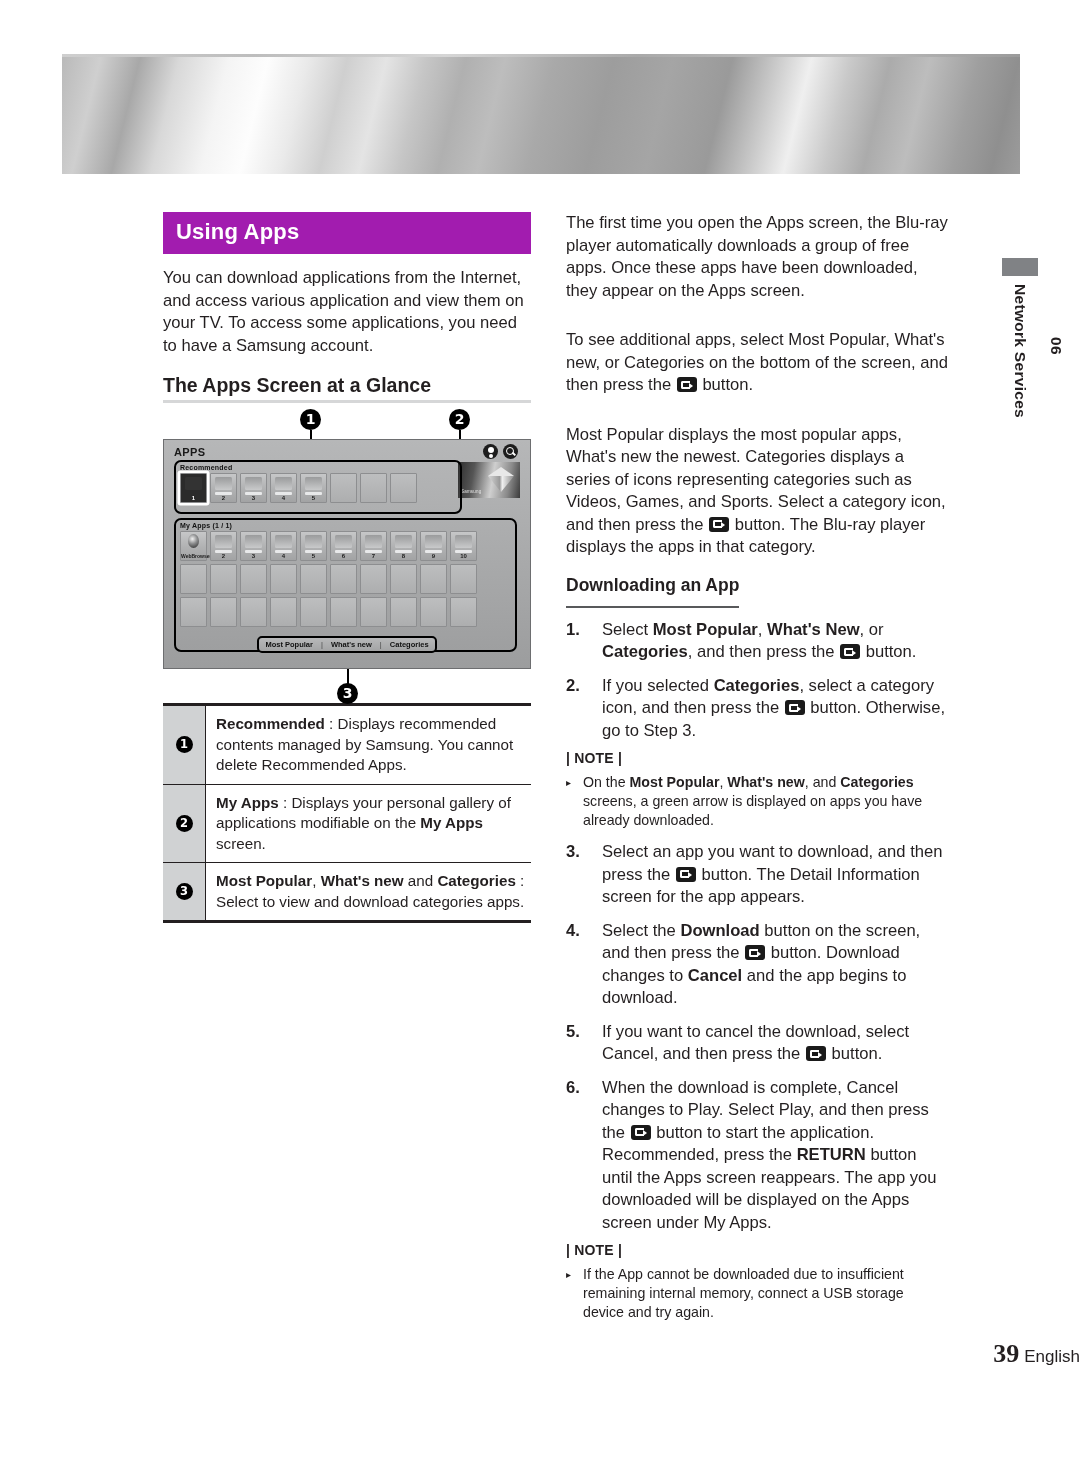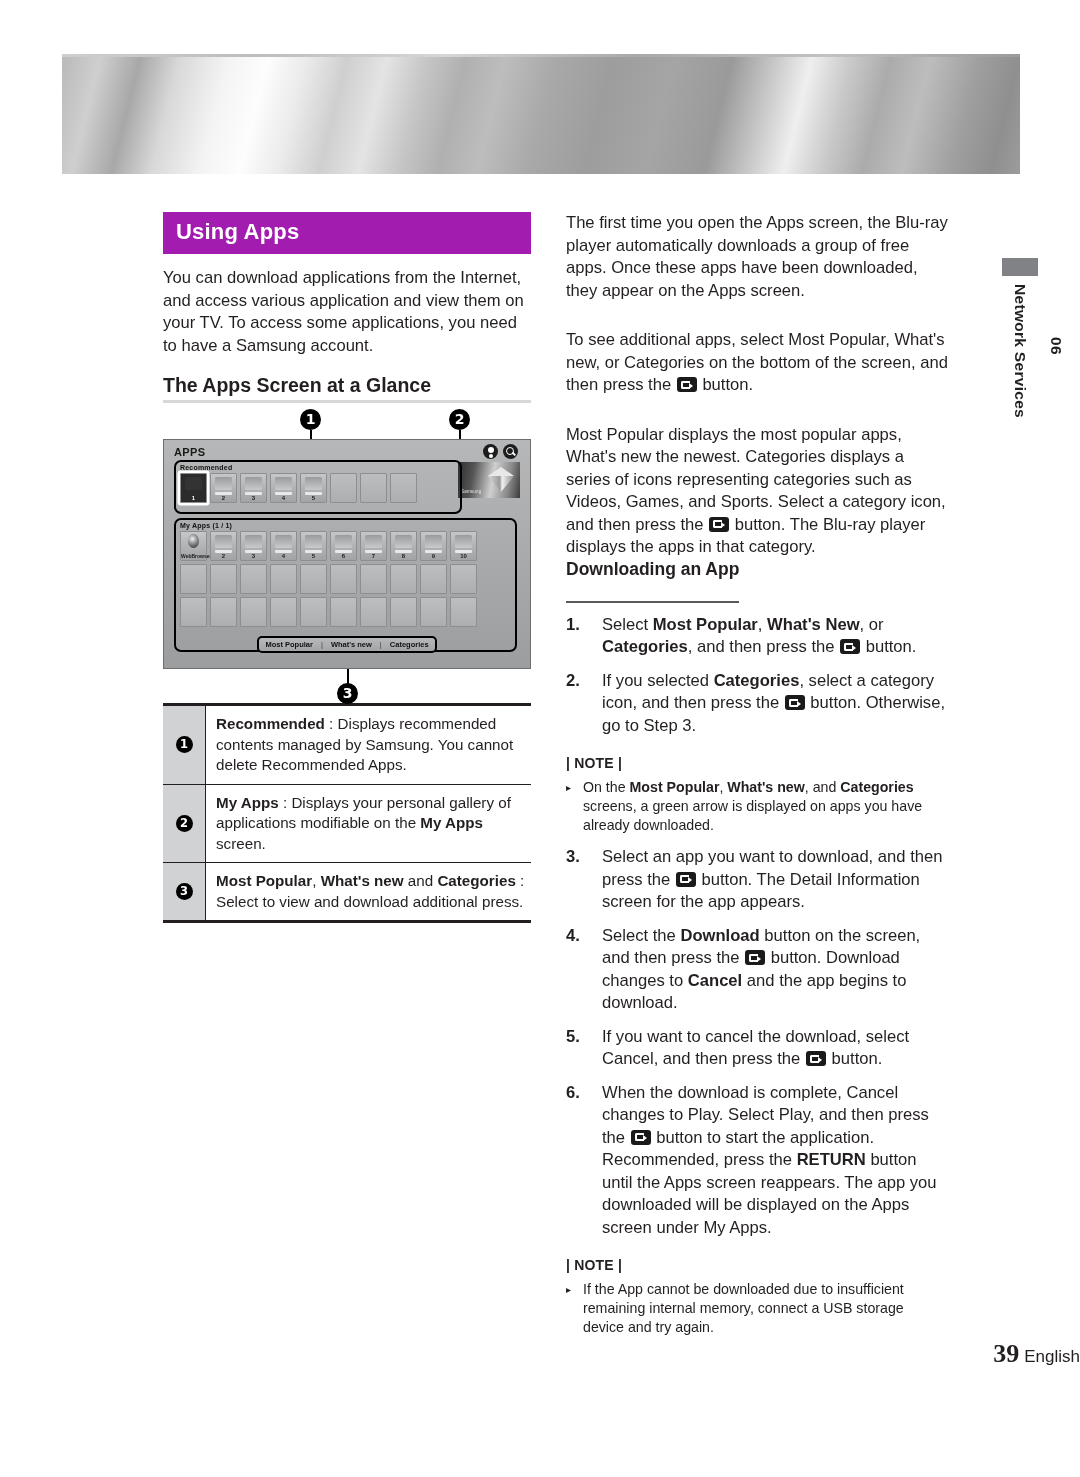--- a/index.html
+++ b/index.html
@@ -118,21 +118,22 @@
   .sub-head {
     font-size: 19.5px;
     font-weight: bold;
     margin-top: 17px;
     padding-bottom: 3px;
     border-bottom: 3px solid #d6d7d8;
   }
   .sub-head-sm {
     font-size: 17.5px;
     font-weight: bold;
-    padding-bottom: 21px;
+    margin-top: 16px;
+    padding-bottom: 10px;
     border-bottom: 2px solid #58595b;
     display: inline-block;
   }
 
   
   .callouts {
     position: relative;
     height: 36px;
   }
   .cnum {
@@ -366,21 +367,21 @@
   .step .sn {
     flex: 0 0 36px;
     font-weight: bold;
   }
   .step .st { flex: 1; }
 
   
   .note-head {
     font-size: 14px;
     font-weight: bold;
-    margin-top: 18px;
+    margin-top: 8px;
     letter-spacing: .2px;
   }
   .note-body {
     display: flex;
     margin-top: 7px;
     font-size: 14.2px;
     line-height: 19px;
   }
   .note-body .arrow {
     flex: 0 0 17px;
@@ -617,21 +618,21 @@
       <div class="legend-num">
         <div class="badge">2</div>
       </div>
       <div class="legend-text"><b>My Apps</b><span> : </span><span>Displays your personal gallery of applications modifiable on the </span><b>My Apps</b><span> screen.</span></div>
     </div>
 
     <div class="legend-row">
       <div class="legend-num">
         <div class="badge">3</div>
       </div>
-      <div class="legend-text"><b>Most Popular</b><span>, </span><b>What's new</b><span> and </span><b>Categories</b><span> : </span><br><span>Select to view and download additional press.</span></div>
+      <div class="legend-text"><b>Most Popular</b><span>, </span><b>What's new</b><span> and </span><b>Categories</b><span> : </span><br><span>Select to view and download categories apps.</span></div>
     </div>
 
   </div>
 </div>
 
 <div class="col-right">
 
   <div class="para" style="margin-top:0;">The first time you open the Apps screen, the Blu-ray player automatically downloads  a group of free apps. Once these apps have been downloaded, they appear on the Apps screen.</div>
 
   <div class="para tight"><span>To see additional apps, select Most Popular, What's new, or Categories on the bottom of the screen, and then press the </span><span class="ebtn"></span><span> button.</span></div>

